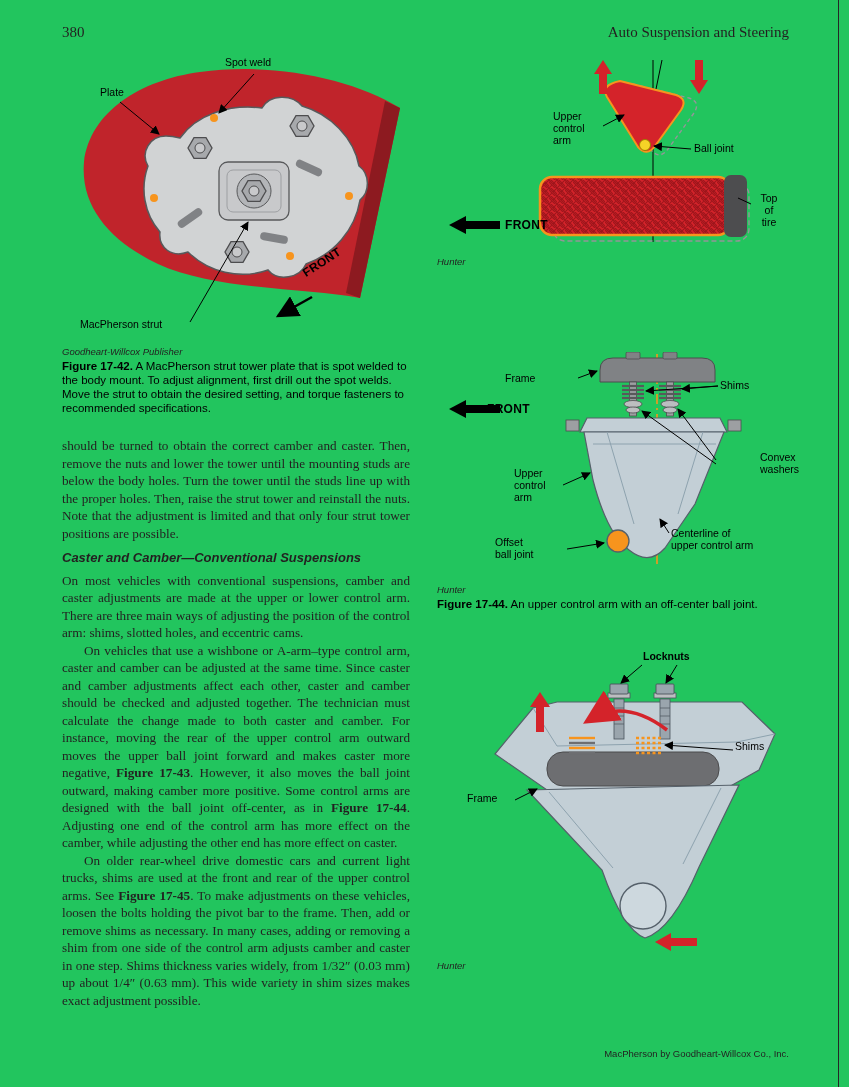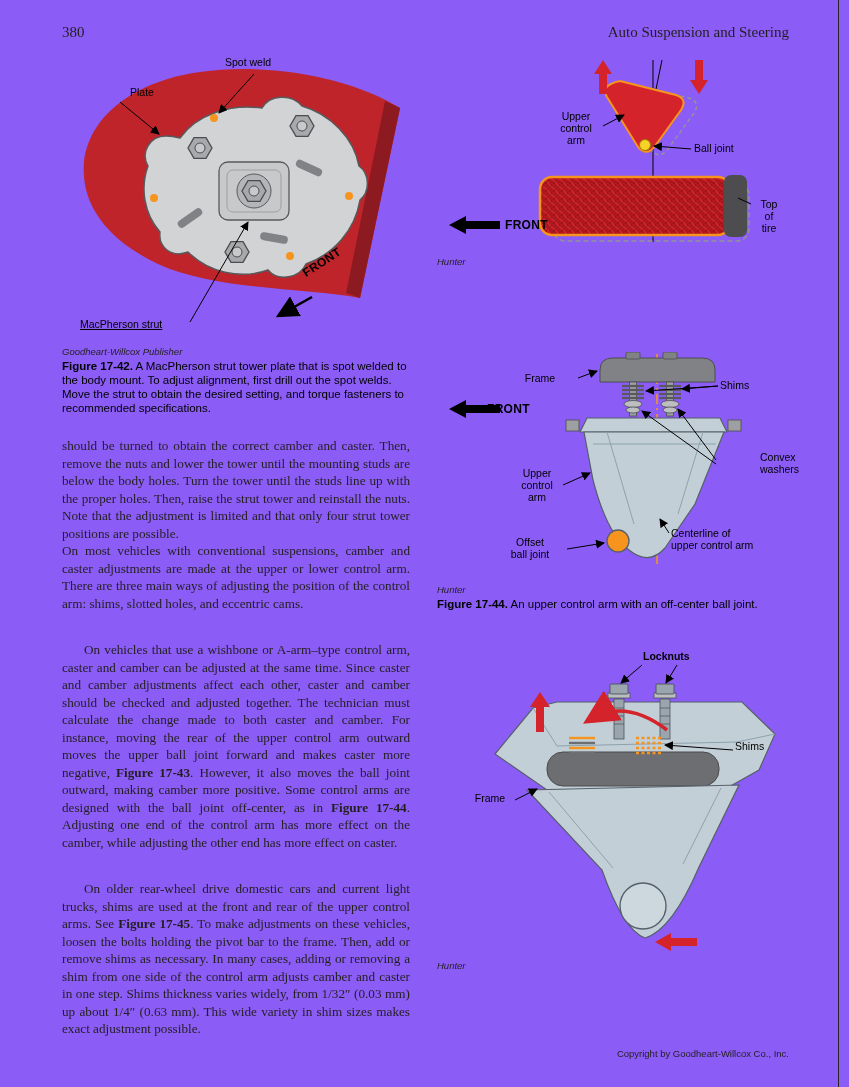--- a/index.html
+++ b/index.html
@@ -1,38 +1,38 @@
 <!DOCTYPE html>
 <html><head>
 <meta charset="utf-8">
 <style>
   html,body{margin:0;padding:0;background:#e9e9e9;}
-  .page{position:relative;width:849px;height:1087px;background:#8b5cf6;margin:0 auto;
+  .page{position:relative;width:849px;height:1087px;background:#22c55e;margin:0 auto;
         font-family:"Liberation Serif",serif;color:#231f20;overflow:hidden;}
   .edge{position:absolute;left:838px;top:0;width:1px;height:1087px;background:#262626;}
   .hdr-num{position:absolute;left:62px;top:24px;font-size:15px;}
   .hdr-title{position:absolute;right:60px;top:24px;font-size:15px;}
   .fig{position:absolute;}
   .fig svg{position:absolute;left:0;top:0;display:block;}
   .fig-label{position:absolute;font-family:"Liberation Sans",sans-serif;font-size:10.5px;
              line-height:12px;color:#000;white-space:pre-line;}
-  .fig-label.ra{text-align:center;}
+  .fig-label.ra{text-align:left;}
   .fig-label.ctr{text-align:center;}
   .front-label{position:absolute;font-family:"Liberation Sans",sans-serif;font-weight:bold;
                font-size:12px;color:#000;letter-spacing:.3px;}
   .rot{transform:rotate(-33deg);transform-origin:left top;}
   .credit{position:absolute;font-family:"Liberation Sans",sans-serif;font-style:italic;
           font-size:9.5px;color:#231f20;}
   .caption{position:absolute;font-family:"Liberation Sans",sans-serif;font-size:11.5px;
            line-height:14px;color:#000;margin:0;}
   .caption b{font-weight:bold;}
   .bodytext{position:absolute;left:62px;top:437px;width:348px;font-size:13.2px;
             line-height:17.5px;text-align:justify;}
   .bodytext p{margin:0;}
-  .bodytext p.ind{text-indent:22px;margin-top:29px;}
+  .bodytext p.ind{text-indent:22px;}
   .bodytext h3{font-family:"Liberation Sans",sans-serif;font-size:13px;font-style:italic;
                font-weight:bold;margin:7px 0 5px 0;text-align:left;}
   .copyright{position:absolute;right:60px;top:1048px;font-family:"Liberation Sans",sans-serif;
              font-size:9.5px;color:#231f20;}
 </style>
 </head>
 <body>
 
 <div class="page">
   <div class="edge"></div>
@@ -76,29 +76,30 @@
       <circle cx="152" cy="68" r="4" fill="#f7941d"></circle>
       <circle cx="287" cy="146" r="4" fill="#f7941d"></circle>
       <circle cx="92" cy="148" r="4" fill="#f7941d"></circle>
       <circle cx="228" cy="206" r="4" fill="#f7941d"></circle>
       <line x1="192" y1="24" x2="157" y2="63" stroke="#000" stroke-width="1" marker-end="url(#ah42)"></line>
       <line x1="58" y1="52" x2="97" y2="84" stroke="#000" stroke-width="1" marker-end="url(#ah42)"></line>
       <line x1="128" y1="272" x2="186" y2="172" stroke="#000" stroke-width="1" marker-end="url(#ah42)"></line>
       <line x1="250" y1="247" x2="216" y2="266" stroke="#000" stroke-width="2.5" marker-end="url(#ah42)"></line>
     </svg>
     <div class="fig-label" style="left:163px;top:6px;">Spot weld</div>
-    <div class="fig-label" style="left:38px;top:36px;margin-left:30px;">Plate</div>
-    <div class="fig-label" style="left:18px;top:268px;text-decoration:underline;">MacPherson strut</div>
+    <div class="fig-label" style="left:38px;top:36px;">Plate</div>
+    <div class="fig-label" style="left:18px;top:268px;">MacPherson strut</div>
     <div class="front-label rot" style="left:238px;top:218px;">FRONT</div>
   </div>
   <div class="credit" style="left:62px;top:346px;width:348px;">Goodheart-Willcox Publisher</div>
   <p class="caption" style="left:62px;top:359px;width:348px;"><b>Figure 17-42.</b><span> A MacPherson strut tower plate that is spot welded to the body mount. To adjust alignment, first drill out the spot welds. Move the strut to obtain the desired setting, and torque fasteners to recommended specifications.</span></p>
 
   <div class="bodytext">
     <p>should be turned to obtain the correct camber and caster. Then, remove the nuts and lower the tower until the mounting studs are below the body holes. Turn the tower until the studs line up with the proper holes. Then, raise the strut tower and reinstall the nuts. Note that the adjustment is limited and that only four strut tower positions are possible.</p>
+    <h3>Caster and Camber—Conventional Suspensions</h3>
     <p>On most vehicles with conventional suspensions, camber and caster adjustments are made at the upper or lower control arm. There are three main ways of adjusting the position of the control arm: shims, slotted holes, and eccentric cams.</p>
     <p class="ind"><span>On vehicles that use a wishbone or A-arm–type control arm, caster and camber can be adjusted at the same time. Since caster and camber adjustments affect each other, caster and camber should be checked and adjusted together. The technician must calculate the change made to both caster and camber. For instance, moving the rear of the upper control arm outward moves the upper ball joint forward and makes caster more negative, </span><b>Figure 17-43</b><span>. However, it also moves the ball joint outward, making camber more positive. Some control arms are designed with the ball joint off-center, as in </span><b>Figure 17-44</b><span>. Adjusting one end of the control arm has more effect on the camber, while adjusting the other end has more effect on caster.</span></p>
     <p class="ind"><span>On older rear-wheel drive domestic cars and current light trucks, shims are used at the front and rear of the upper control arms. See </span><b>Figure 17-45</b><span>. To make adjustments on these vehicles, loosen the bolts holding the pivot bar to the frame. Then, add or remove shims as necessary. In many cases, adding or removing a shim from one side of the control arm adjusts camber and caster in one step. Shims thickness varies widely, from 1/32″ (0.03 mm) up about 1/4″ (0.63 mm). This wide variety in shim sizes makes exact adjustment possible.</span></p>
   </div>
 
   <div class="fig" style="left:437px;top:52px;width:353px;height:206px;">
     <svg width="353" height="206" viewBox="0 0 353 206">
       <defs>
         <marker id="ah43" markerWidth="9" markerHeight="9" refX="8" refY="4.5" orient="auto">
             <path d="M0,0 L9,4.5 L0,9 Z" fill="#000"></path>
@@ -123,21 +124,21 @@
         <rect x="29" y="169" width="34" height="8"></rect>
       </g>
       <line x1="166" y1="74" x2="187" y2="63" stroke="#000" stroke-width="1" marker-end="url(#ah43)"></line>
       <line x1="254" y1="97" x2="217" y2="94" stroke="#000" stroke-width="1" marker-end="url(#ah43)"></line>
       <line x1="314" y1="152" x2="301" y2="146" stroke="#000" stroke-width="1"></line>
     </svg>
     <div class="fig-label ra" style="left:116px;top:58px;width:46px;">Upper
 control
 arm</div>
     <div class="fig-label" style="left:257px;top:90px;">Ball joint</div>
-    <div class="fig-label ctr" style="left:316px;top:140px;width:32px;margin-top:6px;">Top
+    <div class="fig-label ctr" style="left:316px;top:140px;width:32px;">Top
 of
 tire</div>
     <div class="front-label" style="left:68px;top:166px;">FRONT</div>
   </div>
   <div class="credit" style="left:437px;top:256px;width:353px;">Hunter</div>
 
   <div class="fig" style="left:437px;top:352px;width:353px;height:230px;">
     <svg width="353" height="230" viewBox="0 0 353 230">
       <defs>
         <marker id="ah44" markerWidth="9" markerHeight="9" refX="8" refY="4.5" orient="auto">
@@ -258,14 +259,14 @@
       <line x1="240" y1="23" x2="229" y2="41" stroke="#000" stroke-width="1" marker-end="url(#ah45)"></line>
       <line x1="296" y1="108" x2="228" y2="103" stroke="#000" stroke-width="1" marker-end="url(#ah45)"></line>
       <line x1="78" y1="158" x2="100" y2="147" stroke="#000" stroke-width="1" marker-end="url(#ah45)"></line>
     </svg>
     <div class="fig-label" style="left:206px;top:8px;font-weight:bold;">Locknuts</div>
     <div class="fig-label" style="left:298px;top:98px;">Shims</div>
     <div class="fig-label ra" style="left:30px;top:150px;width:46px;">Frame</div>
   </div>
   <div class="credit" style="left:437px;top:960px;width:353px;">Hunter</div>
 
-  <div class="copyright">Copyright by Goodheart-Willcox Co., Inc.</div>
+  <div class="copyright">MacPherson by Goodheart-Willcox Co., Inc.</div>
 </div>
 
 </body></html>

